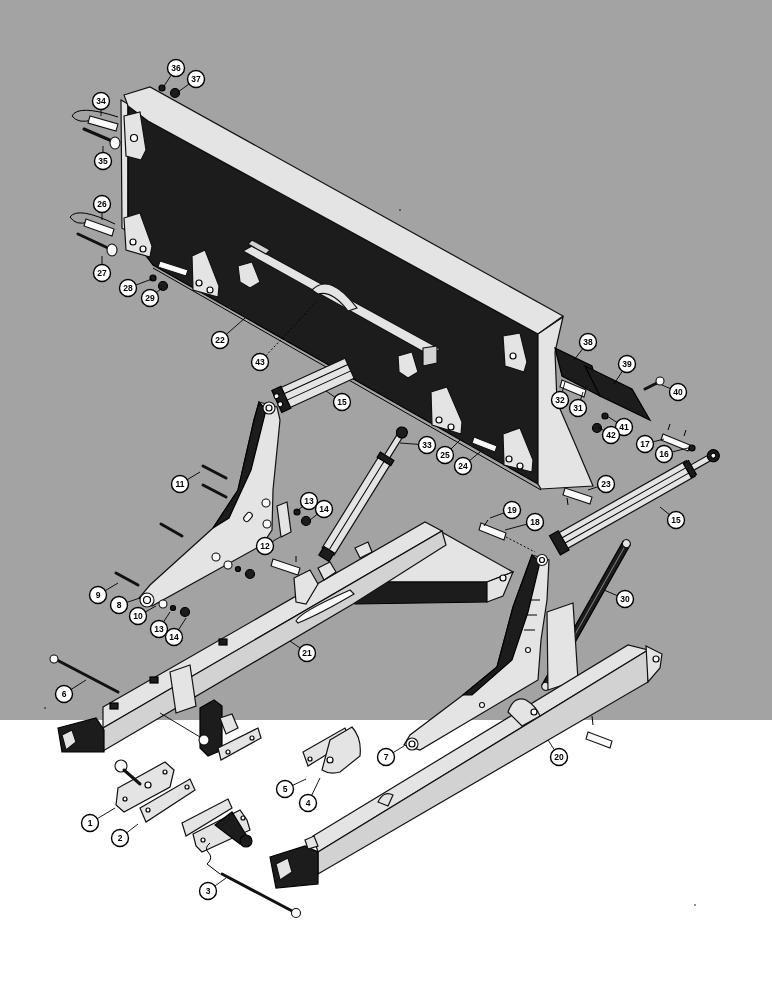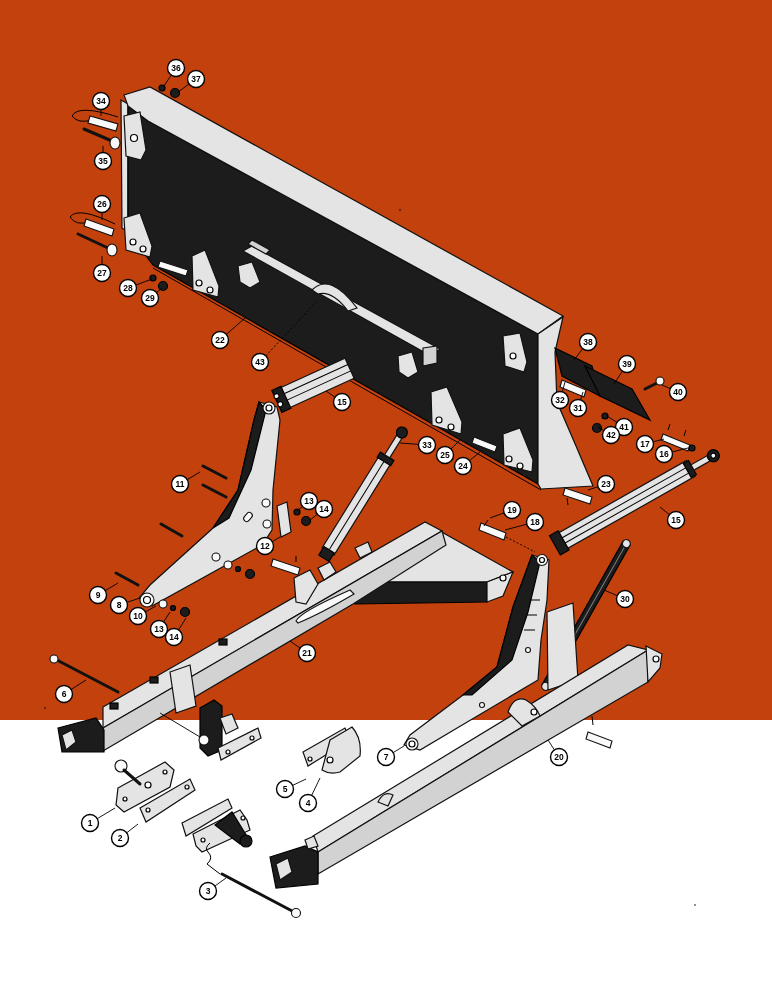--- a/index.html
+++ b/index.html
@@ -1,17 +1,17 @@
 <!DOCTYPE html>
 <html><head>
 <meta charset="utf-8">
 <style>
   html, body { margin: 0; padding: 0; background: #ffffff; }
   body { width: 772px; height: 1000px; overflow: hidden; font-family: "Liberation Sans", sans-serif; }
-  #stage { position: relative; width: 772px; height: 720px; background: #c2410c; }
+  #stage { position: relative; width: 772px; height: 720px; background: #a3a3a3; }
   svg#diagram { position: absolute; left: 0; top: 0; }
   .lt { fill: #e4e4e4; stroke: #111; stroke-width: 1.2; }
   .lt2 { fill: #d2d2d2; stroke: #111; stroke-width: 1.2; }
   .dk { fill: #1c1c1c; stroke: #000; stroke-width: 1.2; }
   .wh { fill: #fafafa; stroke: #111; stroke-width: 1.1; }
   .hole { fill: #fff; stroke: #000; stroke-width: 1.2; }
   .ln { stroke: #000; stroke-width: 1; fill: none; }
   .rod { stroke: #111; stroke-width: 3; stroke-linecap: round; }
   .leader { stroke: #000; stroke-width: 0.9; }
   .dotted { stroke: #000; stroke-width: 0.9; stroke-dasharray: 2 2; }

